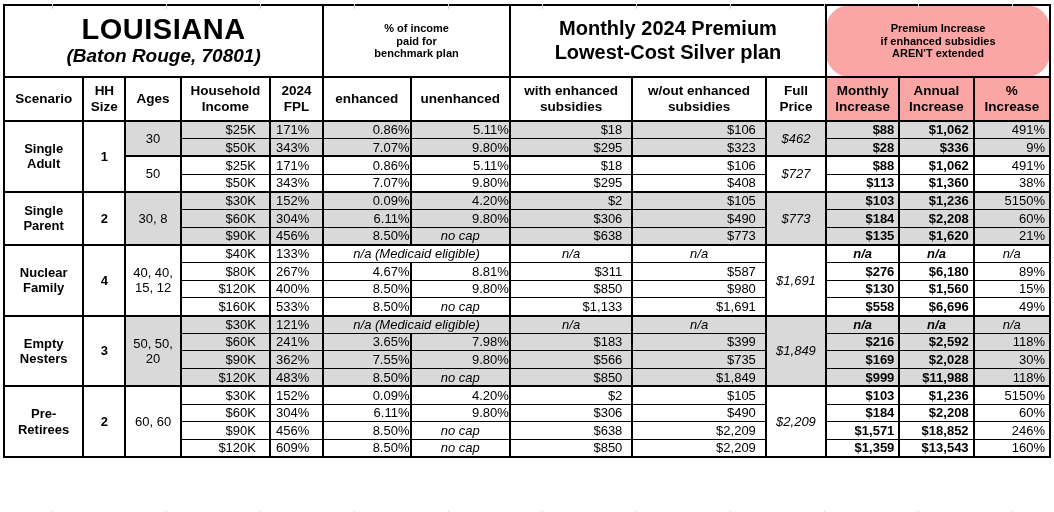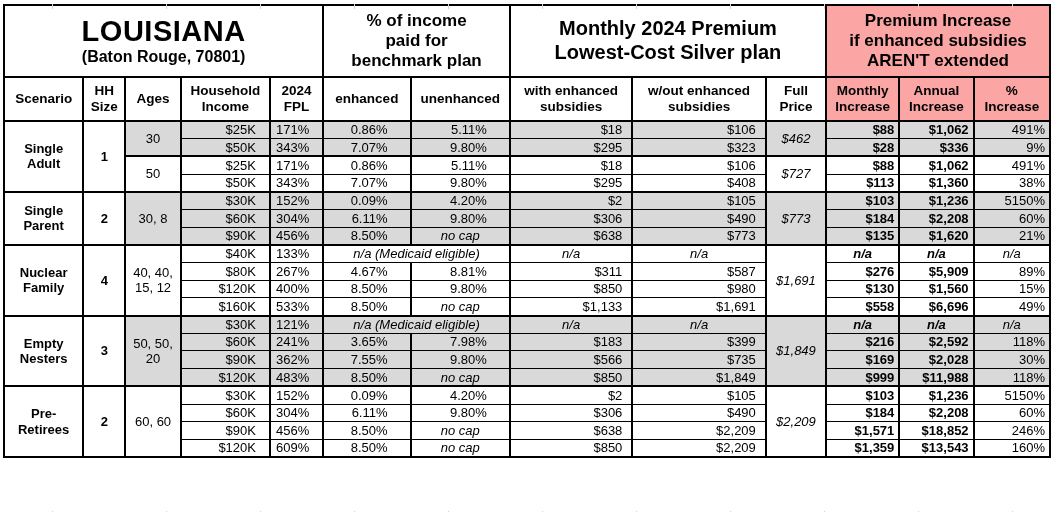--- a/index.html
+++ b/index.html
@@ -19,25 +19,25 @@
     padding:0;vertical-align:middle;overflow:hidden;font-size:13px;line-height:1.18;}
   tr.h1 th{height:70px;border-bottom-width:2px;}
   tr.h2 th{height:42px;border-bottom-width:2px;font-size:13.5px;}
   tr.dr{height:17.7px;}
   tr.gtop td{border-top-width:2px;}
   .b{font-weight:bold}.i{font-style:italic}
   .r{text-align:right}.c{text-align:center}
   .pre{white-space:pre-line}
   .g{background:#D9D9D9}
   .or{background:#fca5a5}
-  .p2{padding-right:13px}.p4{padding-right:4px}.p9{padding-right:9px}.p10{padding-right:22px}
-  .hdr-group{font-weight:bold;font-size:17px;}
+  .p2{padding-right:13px}.p4{padding-right:4px}.p9{padding-right:9px}.p10{padding-right:0}
+  .hdr-group{font-weight:bold;font-size:11px;border-radius:24px;}
   .hdr-premium{font-weight:bold;font-size:20px;}
   .state{font-weight:bold;font-size:29px;letter-spacing:.5px;line-height:1.05;}
-  .loc{font-size:16px;line-height:1.2;}
+  .loc{font-style:italic;font-size:19px;line-height:1.2;}
   .fullp{font-style:italic;font-size:13px;}
 </style>
 </head>
 <body>
 
 <div class="sheet">
   <div class="gridticks top"></div>
   <div class="gridticks bottom"></div>
 
   <table>
@@ -203,21 +203,21 @@
           <td class="c i">n/a</td>
         </tr>
         <tr class="dr">
           <td class="r p2">$80K</td>
           <td class="r p2">267%</td>
           <td class="r p10">4.67%</td>
           <td class="r p10">8.81%</td>
           <td class="r p9">$311</td>
           <td class="r p9">$587</td>
           <td class="b r p4">$276</td>
-          <td class="b r p4">$5,909</td>
+          <td class="b r p4">$6,180</td>
           <td class="r p4">89%</td>
         </tr>
         <tr class="dr">
           <td class="r p2">$120K</td>
           <td class="r p2">400%</td>
           <td class="r p10">8.50%</td>
           <td class="r p10">9.80%</td>
           <td class="r p9">$850</td>
           <td class="r p9">$980</td>
           <td class="b r p4">$130</td>

